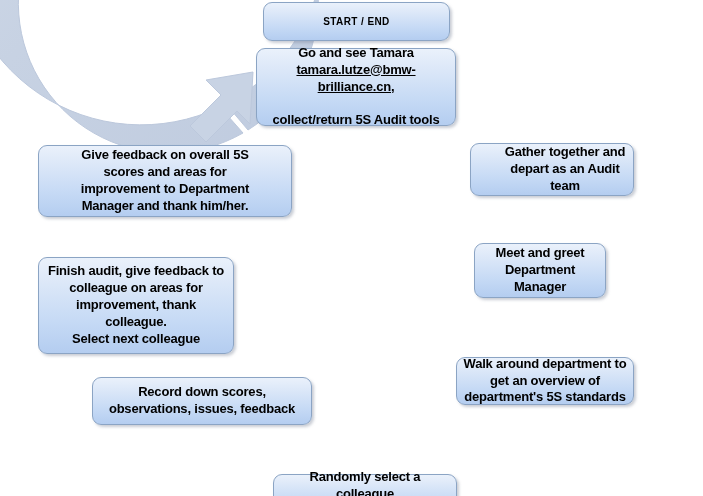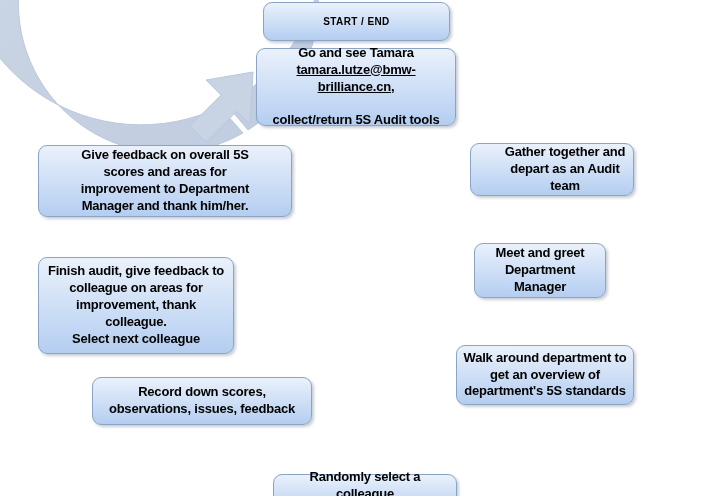--- a/index.html
+++ b/index.html
@@ -49,21 +49,21 @@
   }
   .node .mail {
     text-decoration: underline;
     margin-top: 8px;
   }
   
   #node-start      { left: 263px; top: 2px;   width: 187px; height: 39px; font-size: 10px; letter-spacing: 0.4px; }
   #node-tamara     { left: 256px; top: 48px;  width: 200px; height: 78px; }
   #node-gather     { left: 470px; top: 143px; width: 164px; height: 53px; padding-left: 32px; }
   #node-meet       { left: 458px; top: 243px; width: 132px; height: 55px; margin-left: 16px; }
-  #node-walk       { left: 456px; top: 345px; width: 178px; height: 60px; justify-content: flex-end; }
+  #node-walk       { left: 456px; top: 357px; width: 178px; height: 48px; justify-content: flex-end; }
   #node-random     { left: 273px; top: 438px; width: 184px; height: 40px; margin-top: 36px; }
   #node-record     { left: 92px;  top: 377px; width: 220px; height: 48px; }
   #node-finish     { left: 38px;  top: 257px; width: 196px; height: 97px; }
   #node-feedback   { left: 38px;  top: 145px; width: 254px; height: 72px; }
 </style>
 </head>
 <body>
 
 <div id="canvas">
 

